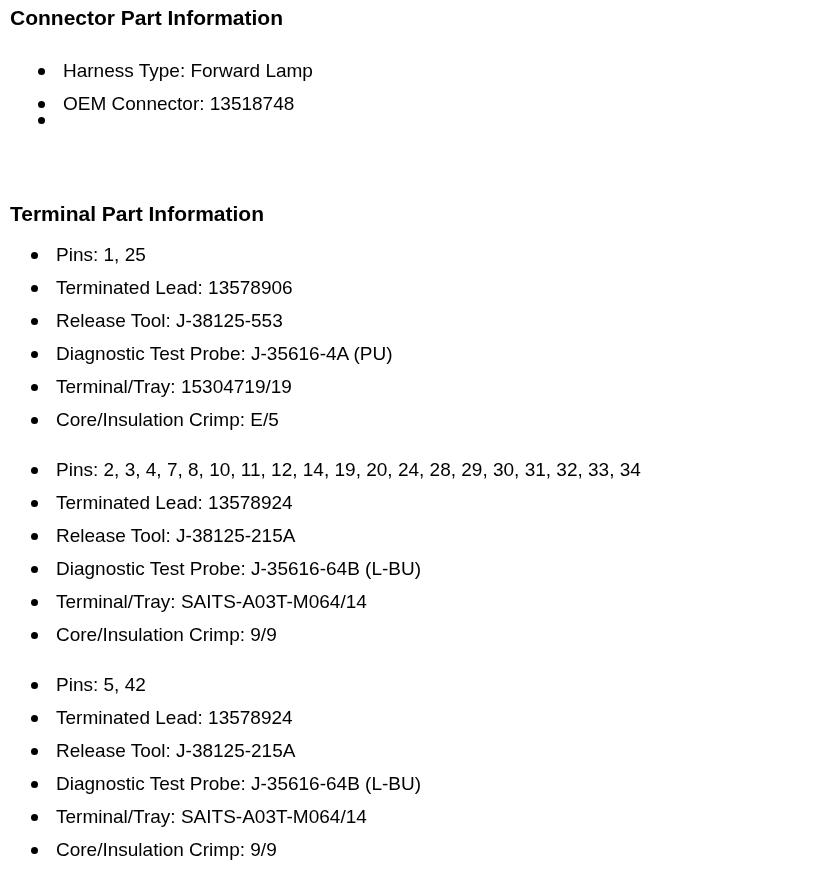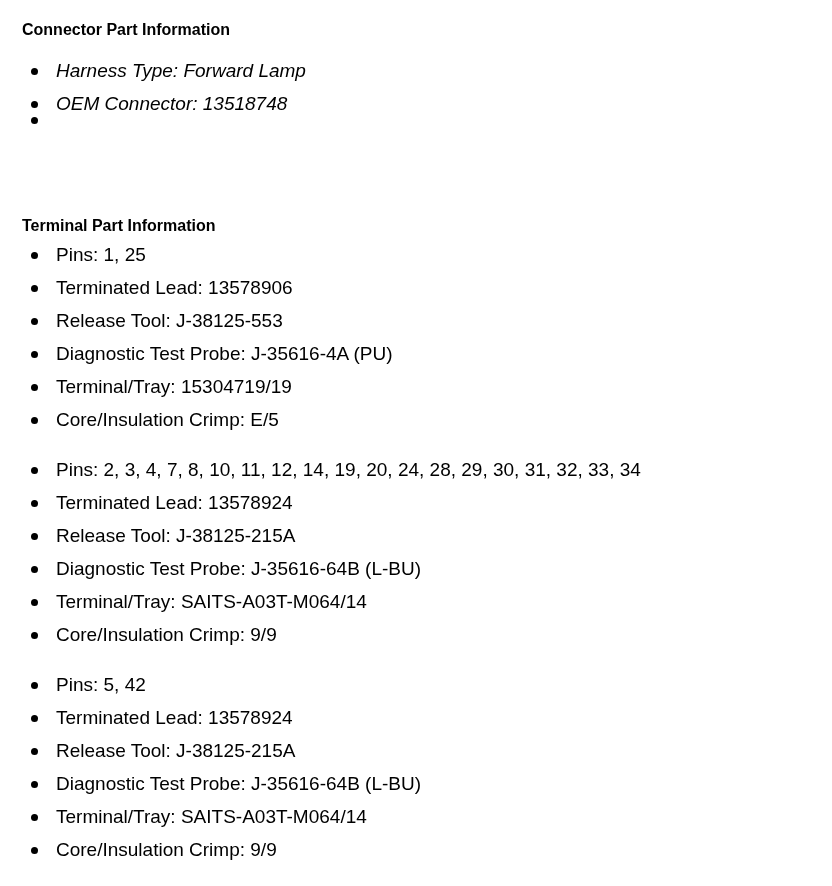--- a/index.html
+++ b/index.html
@@ -15,24 +15,24 @@
     overflow: hidden;
   }
   .page {
     position: relative;
     width: 832px;
     height: 886px;
     padding: 0;
     box-sizing: border-box;
   }
   .section-heading {
-    font-size: 16px;
+    font-size: 21px;
     font-weight: bold;
     line-height: 22px;
-    margin: 16px;
+    margin: 4px;
     padding: 0;
   }
   #connector-heading {
     position: absolute;
     left: 6px;
     top: 3px;
   }
   #terminal-heading {
     position: absolute;
     left: 6px;
@@ -56,23 +56,22 @@
     top: 50%;
     width: 7px;
     height: 7px;
     margin-top: -3px;
     background: #000000;
     border-radius: 50%;
     display: block;
   }
   #connector-list {
     position: absolute;
-    left: 0;
+    left: 7px;
     top: 54px;
-    font-style: italic;
   }
   .terminal-group {
     margin: 0 0 0 0;
   }
   #terminal-groups {
     position: absolute;
     left: 0;
     top: 238px;
   }
   .group-gap {

